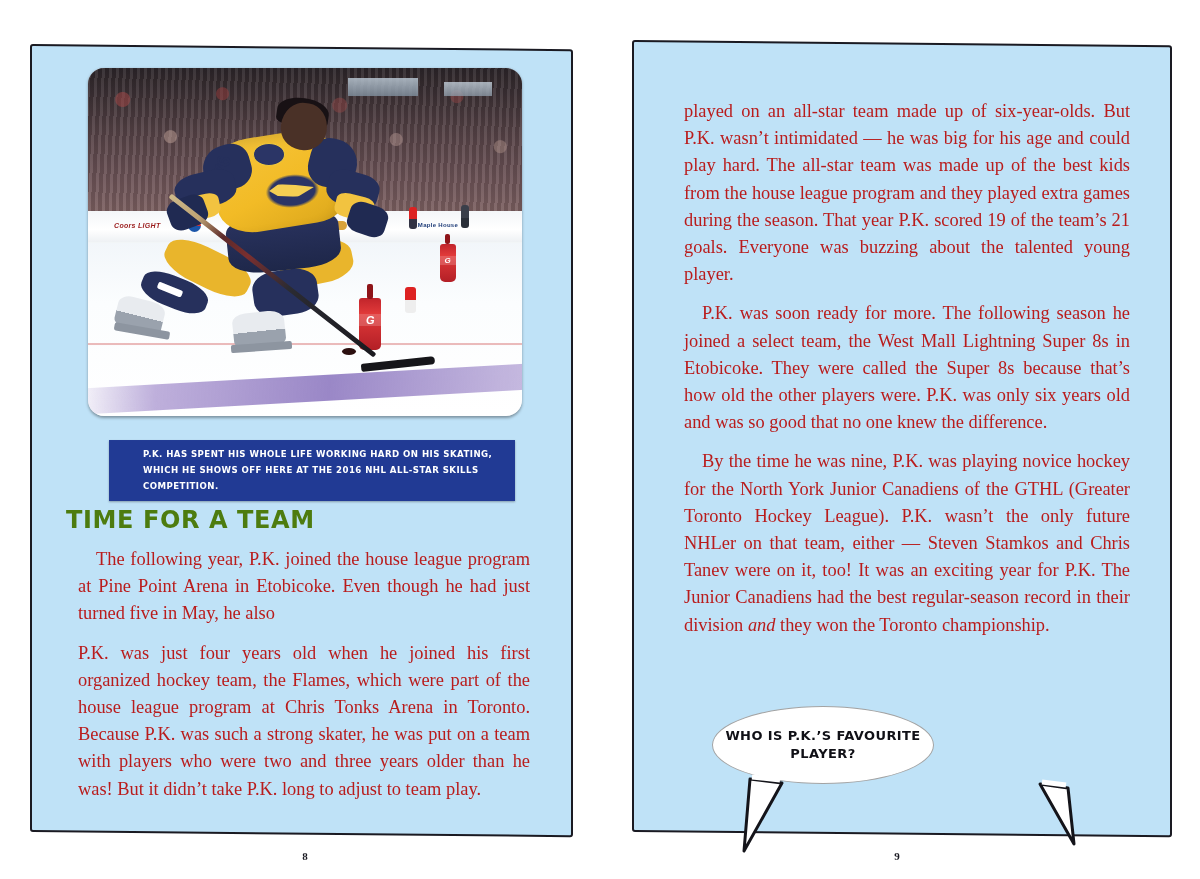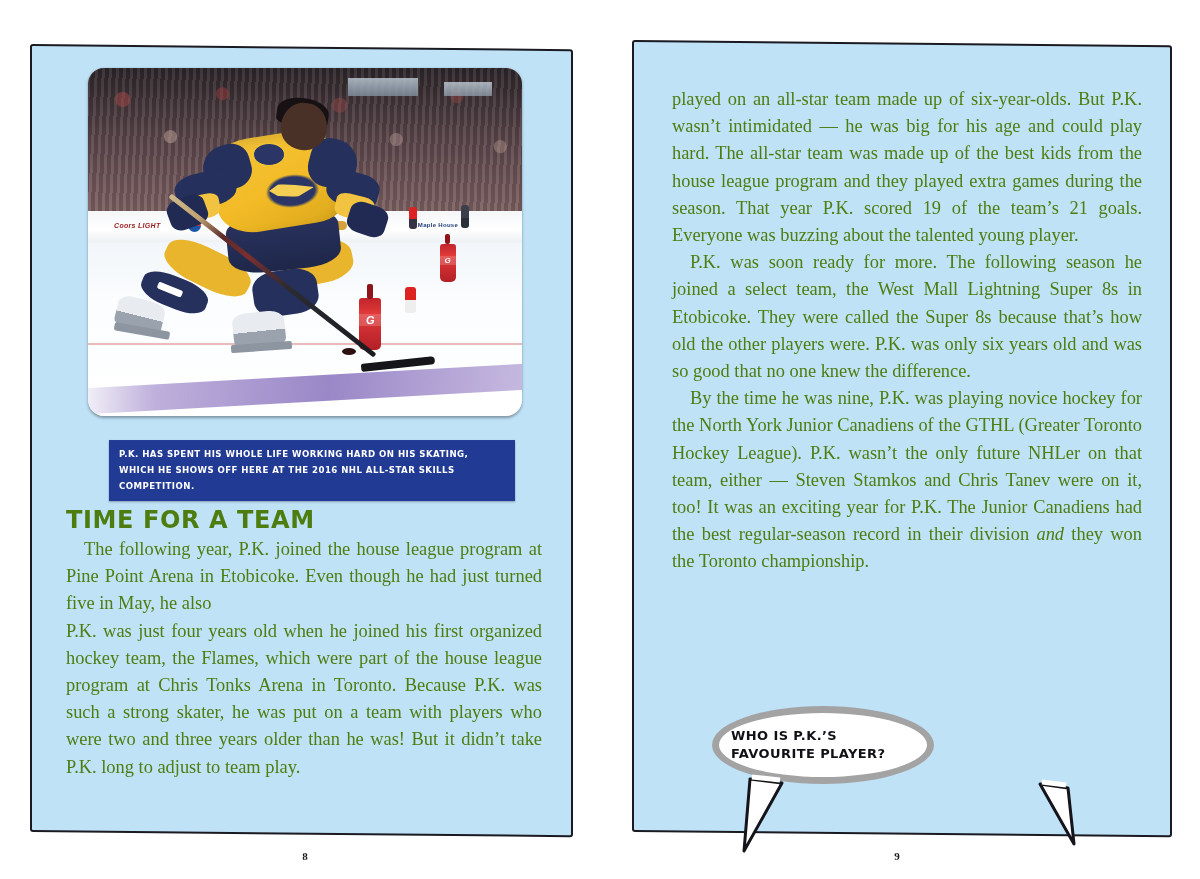--- a/index.html
+++ b/index.html
@@ -411,20 +411,21 @@
     box-shadow: 0 1px 2px rgba(0,0,0,.3);
   }
   .caption-text {
     color: #ffffff;
     font-family: "DejaVu Sans", sans-serif;
     font-weight: bold;
     font-size: 8.6px;
     line-height: 16px;
     letter-spacing: .45px;
     text-align: left;
+    margin-left: 24px;
   }
 
   
   .col {
     position: absolute;
     box-sizing: border-box;
   }
   .col-left {
     left: 34px;
     top: 460px;
@@ -437,42 +438,42 @@
   }
   h2.section-title {
     margin: 0 0 2px 0;
     font-family: "DejaVu Sans", sans-serif;
     font-weight: bold;
     font-size: 24px;
     letter-spacing: .6px;
     color: #4d7c0f;
   }
   p.body {
-    margin: 0;
+    margin: 12px;
     font-family: "Liberation Serif", serif;
     font-size: 18.4px;
     line-height: 27.2px;
-    color: #4d7c0f;
+    color: #b91c1c;
     text-align: justify;
     text-justify: inter-word;
     hyphens: none;
   }
   p.body.indent { text-indent: 18px; }
   p.body em { font-style: italic; }
 
   
   .bubble {
     position: absolute;
     background: #ffffff;
-    border: 7px solid #a3a3a3;
+    border: 1px solid #a3a3a3;
     border-radius: 50% / 50%;
     display: flex;
     align-items: center;
     justify-content: center;
-    text-align: left;
+    text-align: center;
     box-sizing: border-box;
   }
   .bubble-text {
     font-family: "DejaVu Sans", sans-serif;
     font-weight: bold;
     font-size: 13px;
     line-height: 18px;
     letter-spacing: .4px;
     color: #101016;
     padding: 0 12px;

